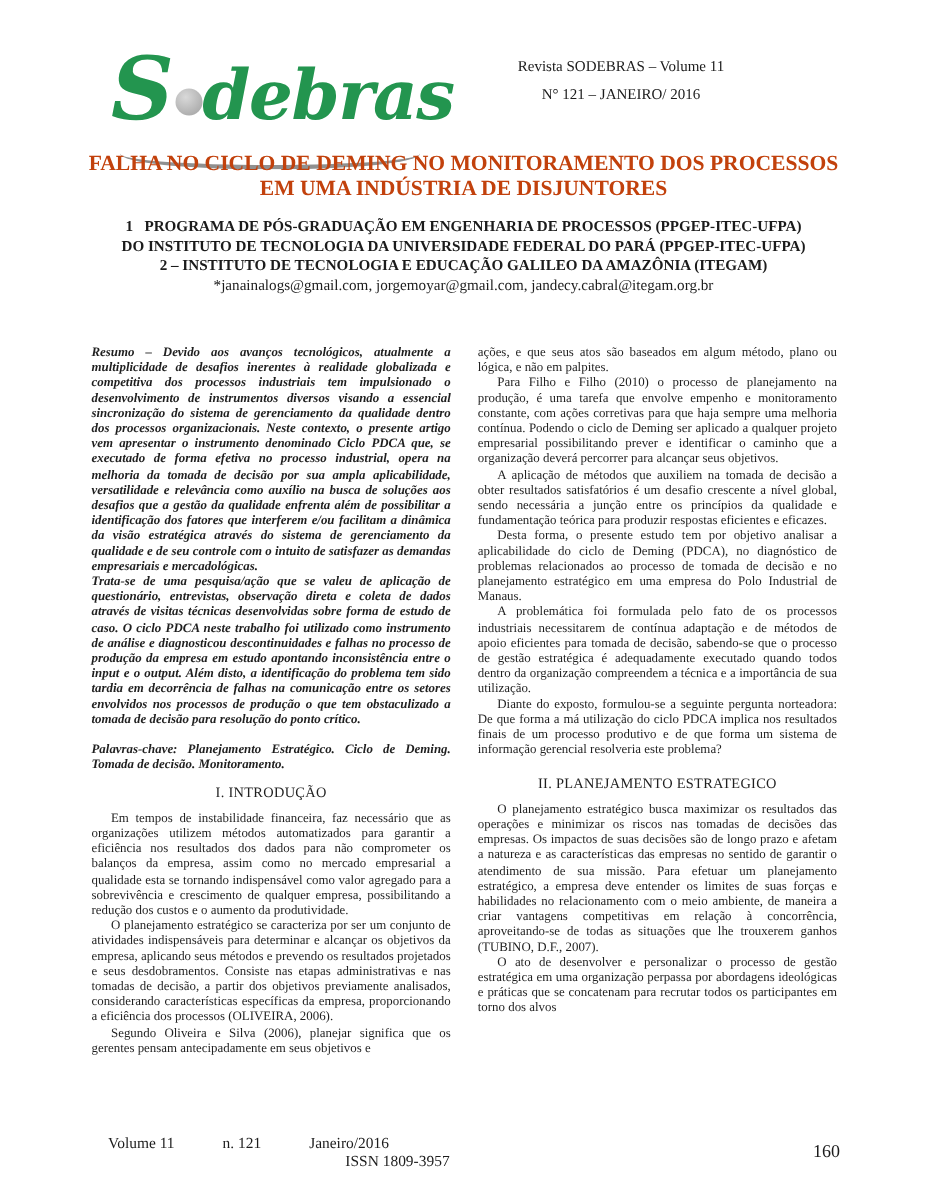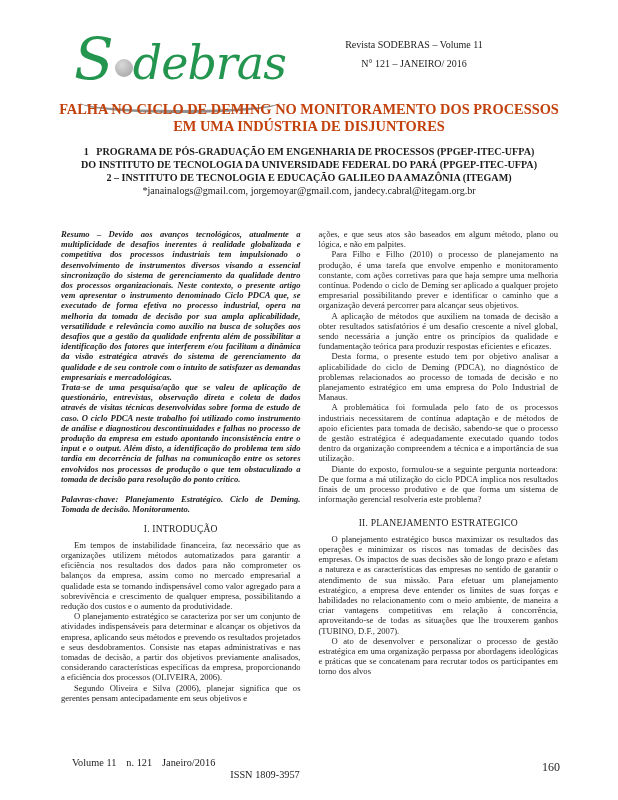--- a/index.html
+++ b/index.html
@@ -5,21 +5,21 @@
   html,body{margin:0;padding:0;}
   body{
     width:618px;height:800px;background:#f4f4f4;
     font-family:"Liberation Serif", serif;color:#1c1c1c;
     position:relative;overflow:hidden;
   }
   .page{position:absolute;left:0;top:0;width:618px;height:800px;background:#ffffff;}
 
   
   .logo{position:absolute;left:74px;top:30px;width:215px;height:78px;color:#23954f;white-space:nowrap;}
-  .logo-line{font-family:"DejaVu Serif", serif;font-style:italic;font-weight:normal;}
+  .logo-line{font-family:"DejaVu Serif", serif;font-style:italic;font-weight:bold;}
   .logo-s{font-size:58px;line-height:58px;vertical-align:baseline;}
   .logo-ball{display:inline-block;width:18px;height:18px;border-radius:50%;
     background:radial-gradient(circle at 38% 32%, #d9d9d9 0%, #b9b9b9 55%, #9f9f9f 100%);
     margin:0 0 2px 1px;vertical-align:baseline;}
   .logo-rest{font-size:46px;line-height:46px;letter-spacing:-1px;}
   .logo-arc{position:absolute;left:6px;top:62px;width:200px;height:18px;
     border-bottom:3px solid #909090;border-radius:50%;}
 
   .journal{position:absolute;left:308px;top:36px;width:212px;text-align:center;
     font-size:10px;line-height:18.5px;color:#1b1b1b;}
@@ -37,21 +37,21 @@
   .col{width:246px;}
   .body p{margin:0;}
   .body p.indent{text-indent:13px;}
   .abstract p,.keywords{font-weight:bold;font-style:italic;}
   .keywords{margin-top:10px !important;}
   .heading{text-align:center;font-weight:normal;font-size:9.6px;
     margin:10px 0 5px 0 !important;letter-spacing:.2px;}
   .heading2{margin-top:14px !important;}
 
   
-  .footer-left{position:absolute;left:72px;top:757px;font-size:10.3px;display:flex;gap:10px;}
+  .footer-left{position:absolute;left:72px;top:757px;font-size:10.3px;display:flex;gap:32px;}
   .footer-issn{position:absolute;left:0;top:769px;width:530px;text-align:center;font-size:10.3px;}
   .footer-page{position:absolute;left:520px;top:760px;width:40px;text-align:right;font-size:12px;}
 </style>
 </head>
 <body>
 
 <div class="page">
 
   <div class="logo">
     <span class="logo-line">

